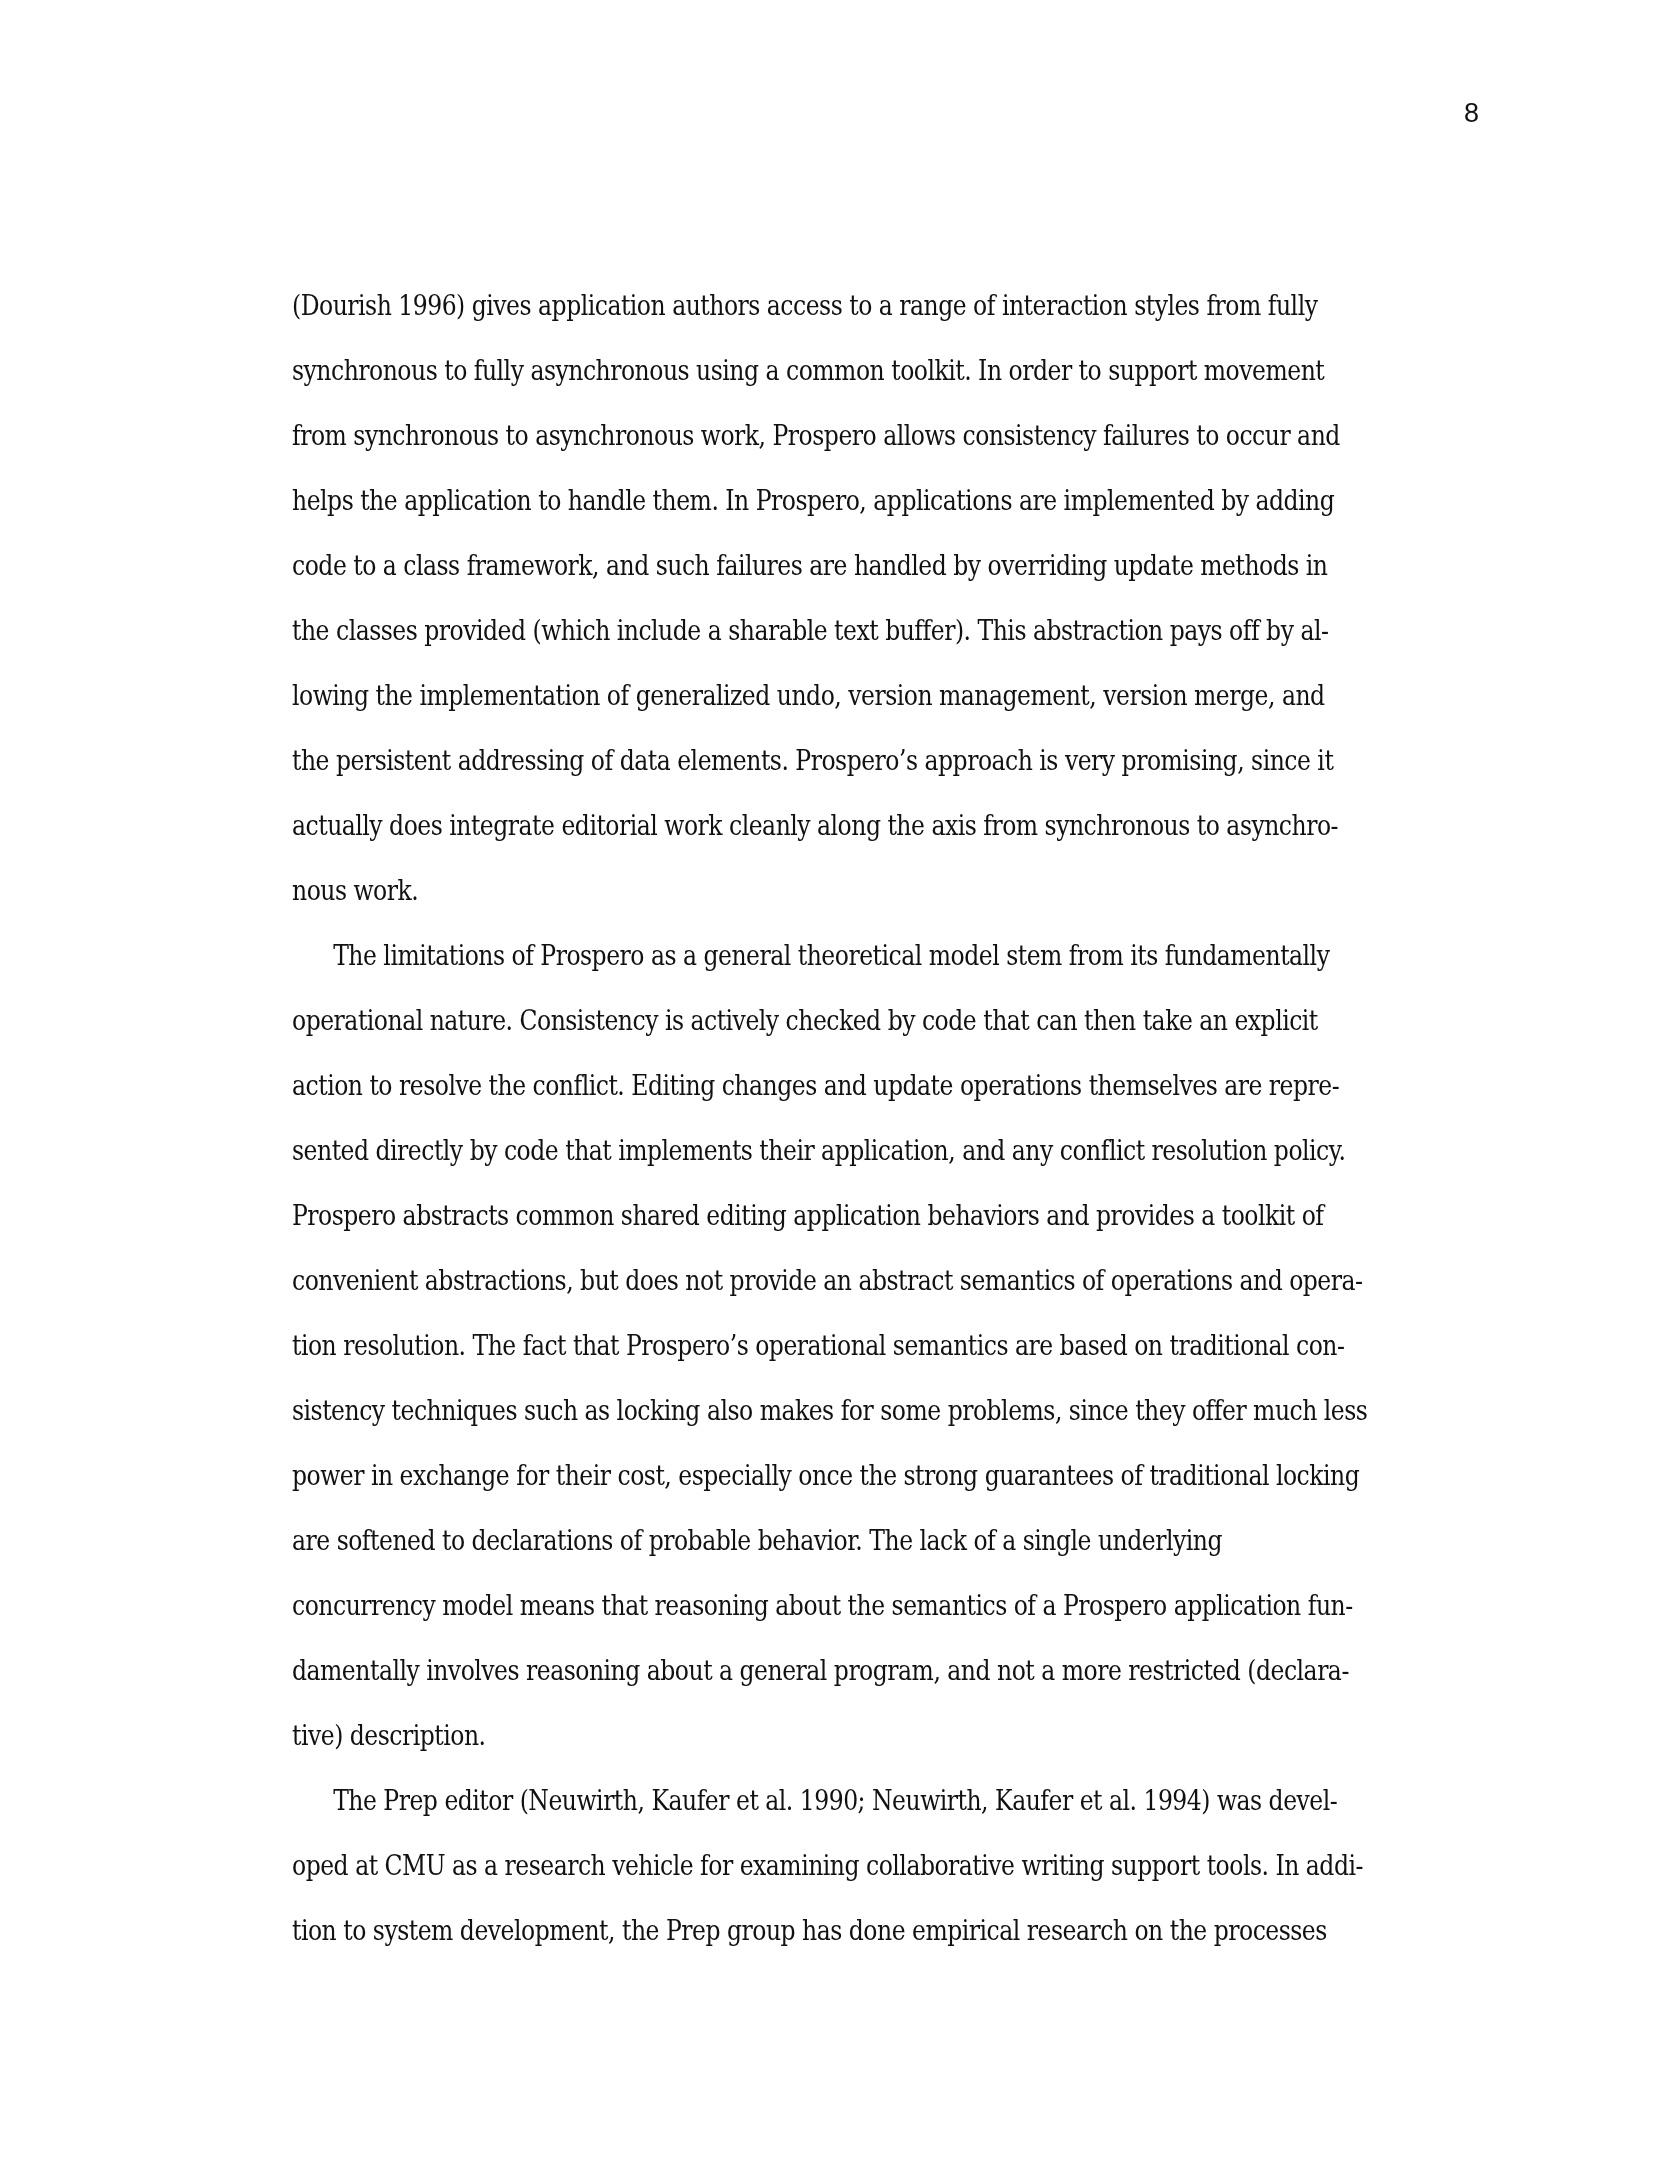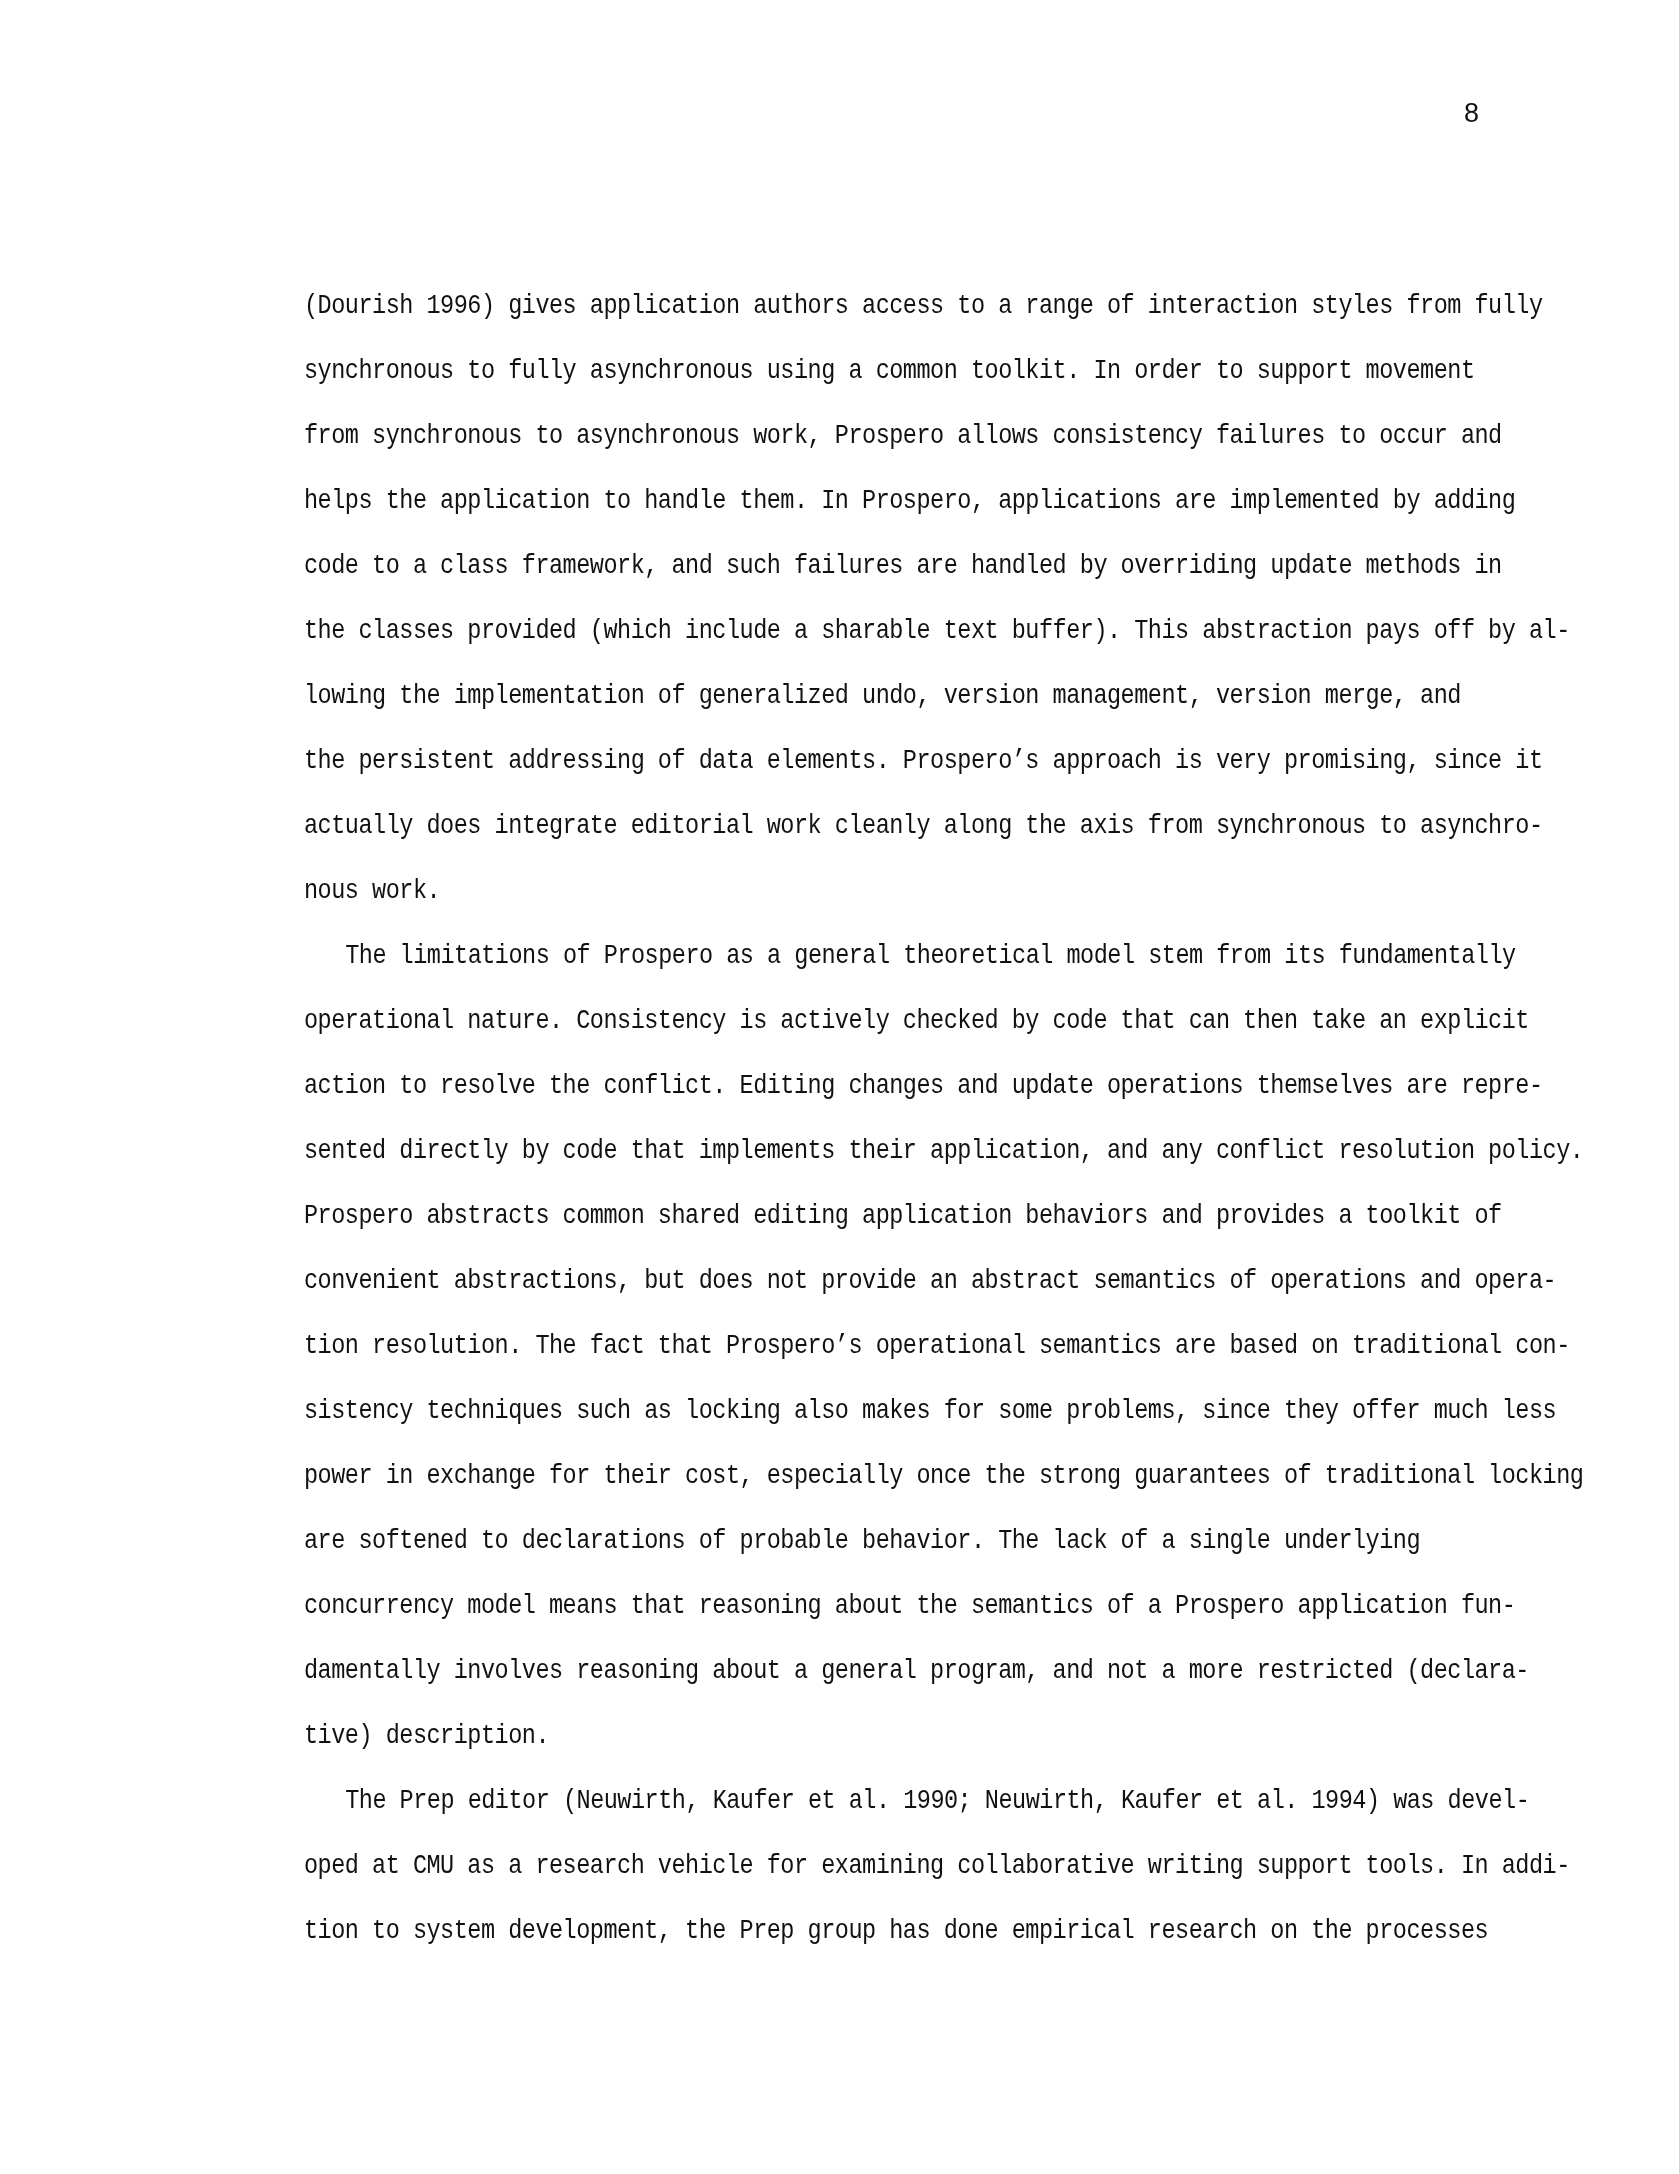--- a/index.html
+++ b/index.html
@@ -21,24 +21,23 @@
     left: 1441px;
     width: 38px;
     text-align: right;
     font-family: "Liberation Sans", "DejaVu Sans", sans-serif;
     font-size: 27px;
     line-height: 38px;
     color: #111;
   }
   .body-text {
     position: absolute;
-    left: 304px;
+    left: 292px;
     top: 284px;
     width: 1177px;
-    font-family: Liberation Mono, monospace;
   }
   .line {
     display: block;
     height: 65px;
     line-height: 43px;
     font-size: 28px;
     white-space: nowrap;
     letter-spacing: -0.6px;
     word-spacing: 0px;
     transform: scaleX(0.84);

